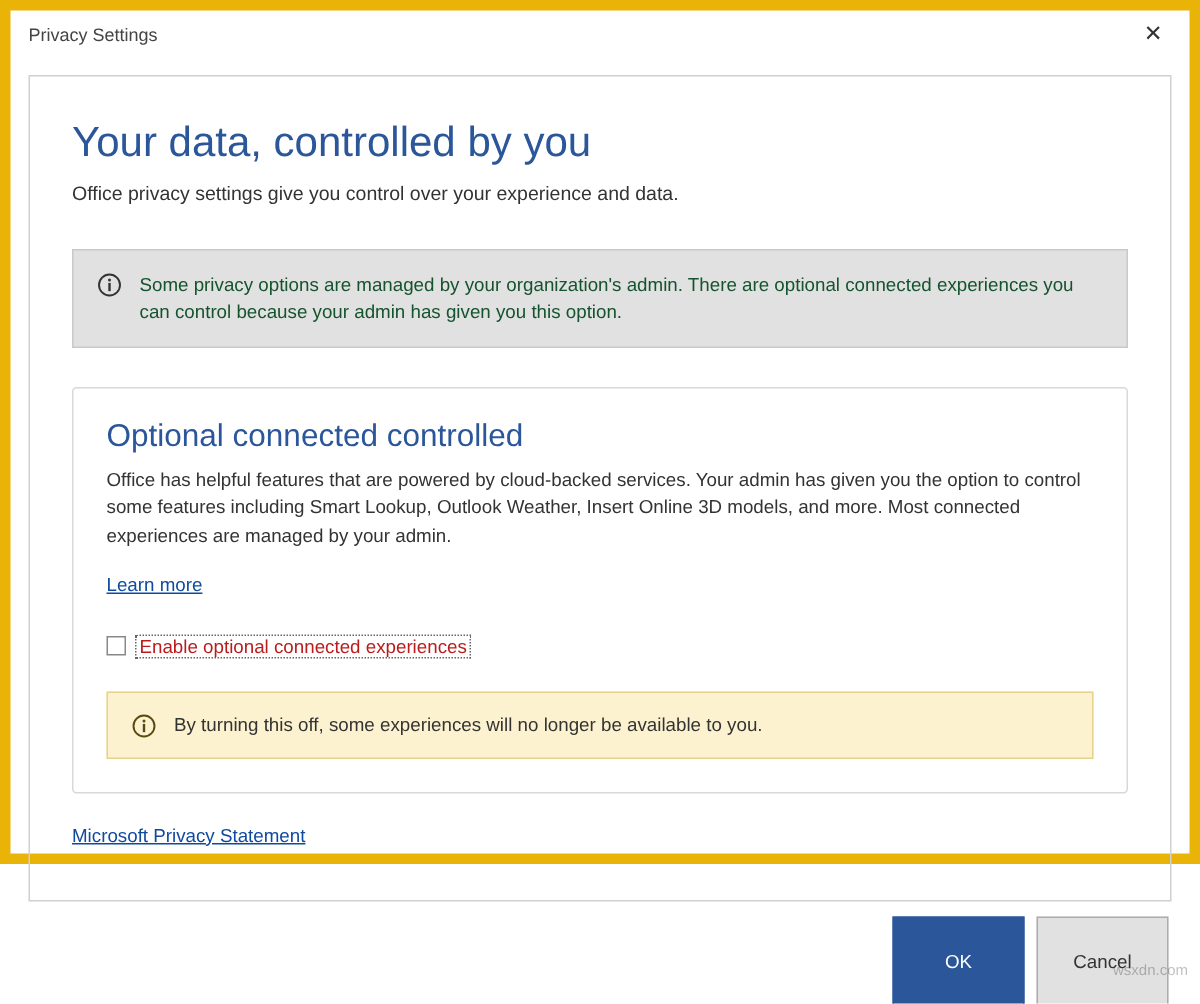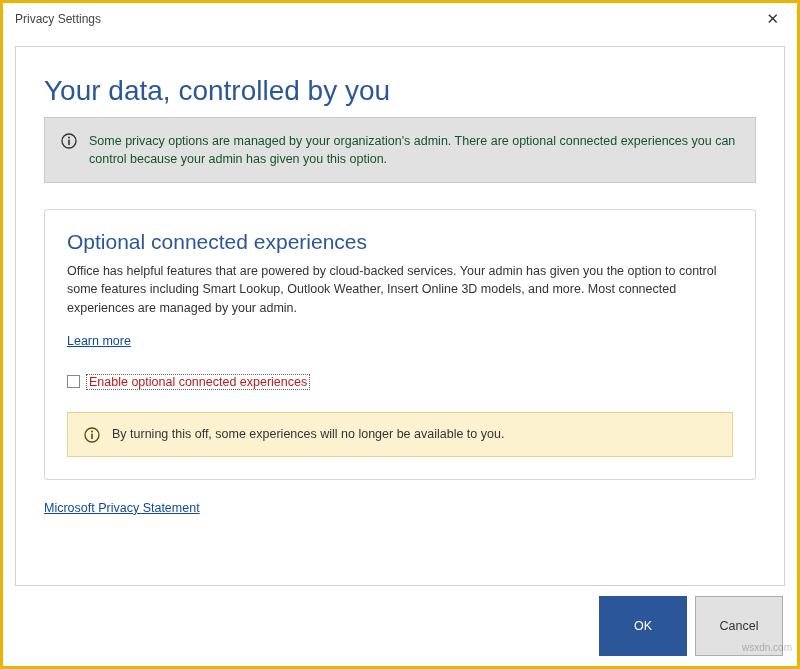--- a/index.html
+++ b/index.html
@@ -8,22 +8,22 @@
       font-size: 13px;
       background: #fff;
       color: #333;
       width: 800px;
       height: 669px;
       overflow: hidden;
       position: relative;
     }
     .window {
       width: 800px;
-      height: 669px;
-      border: 3px solid #eab308;
+      height: 576px;
+      border: 7px solid #eab308;
       display: flex;
       flex-direction: column;
       background: #fff;
     }
     .titlebar {
       display: flex;
       align-items: center;
       justify-content: space-between;
       padding: 6px 12px;
       font-size: 12px;
@@ -174,34 +174,35 @@
 
   <div class="titlebar">
     <span>Privacy Settings</span>
     <span class="close">✕</span>
   </div>
 
   <div class="content-scroll">
     <div class="content-box">
 
       <h1 class="main-heading">Your data, controlled by you</h1>
+      <p class="main-subtext">Office privacy settings give you control over your experience and data.</p>
 
       <div class="info-banner">
         <span class="info-icon">
           <svg viewBox="0 0 16 16" width="16" height="16">
               <circle cx="8" cy="8" r="7" fill="none" stroke="#333" stroke-width="1.3"></circle>
               <circle cx="8" cy="4.6" r="1" fill="#333"></circle>
               <rect x="7.2" y="6.6" width="1.6" height="5.5" fill="#333"></rect>
             </svg>
         </span>
         <span>Some privacy options are managed by your organization's admin. There are optional connected experiences you can control because your admin has given you this option.</span>
       </div>
 
       <div class="section-box">
-        <h2 class="section-heading">Optional connected experiences</h2>
+        <h2 class="section-heading">Optional connected controlled</h2>
         <p class="section-desc">Office has helpful features that are powered by cloud-backed services. Your admin has given you the option to control some features including Smart Lookup, Outlook Weather, Insert Online 3D models, and more. Most connected experiences are managed by your admin.</p>
         <a class="learn-more">Learn more</a>
 
         <div class="checkbox-row">
           <span class="checkbox"></span>
           <span class="checkbox-label">Enable optional connected experiences</span>
         </div>
 
         <div class="warning-banner">
           <span class="info-icon">

